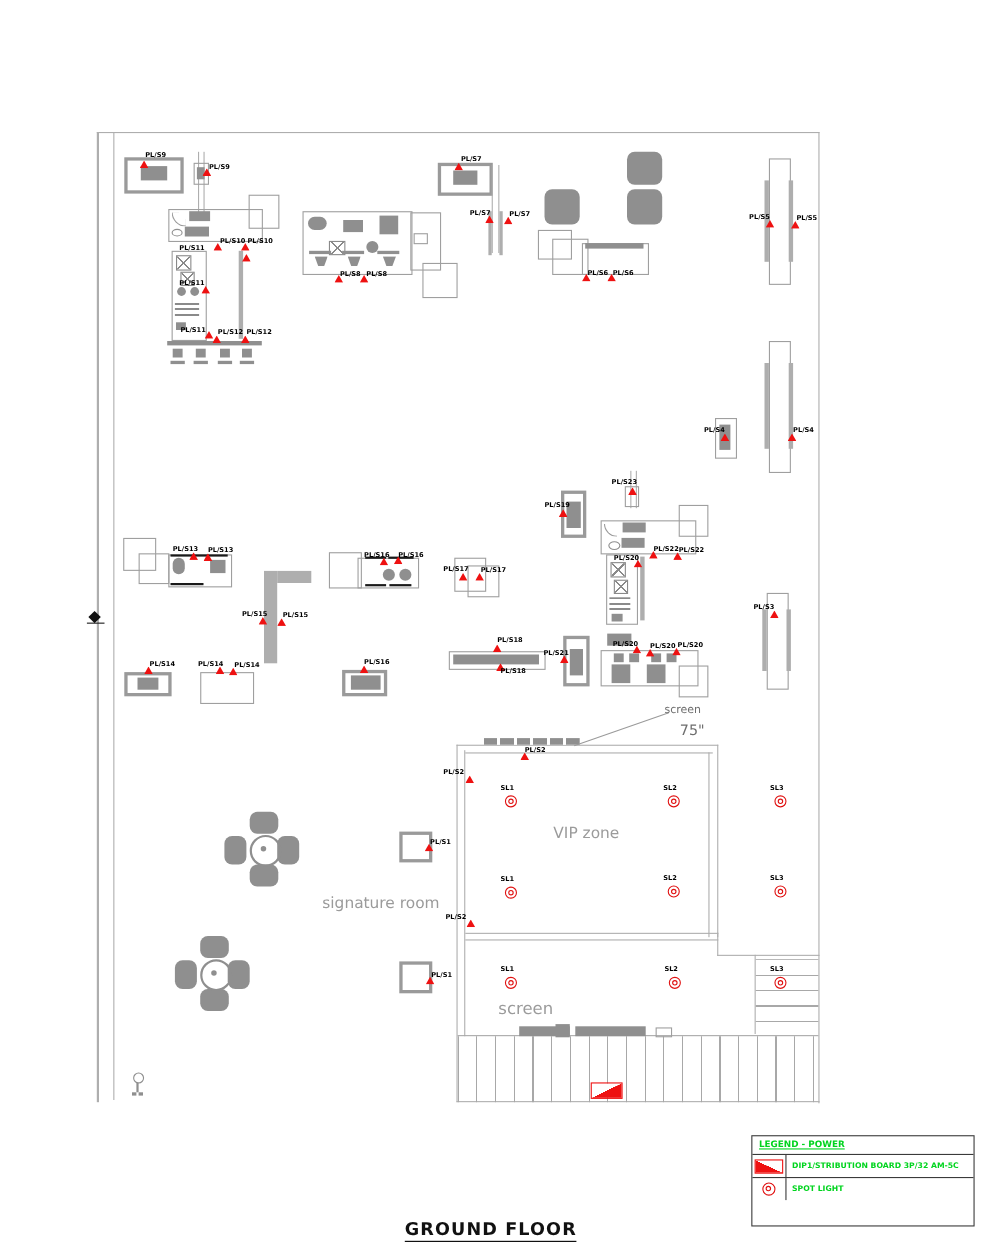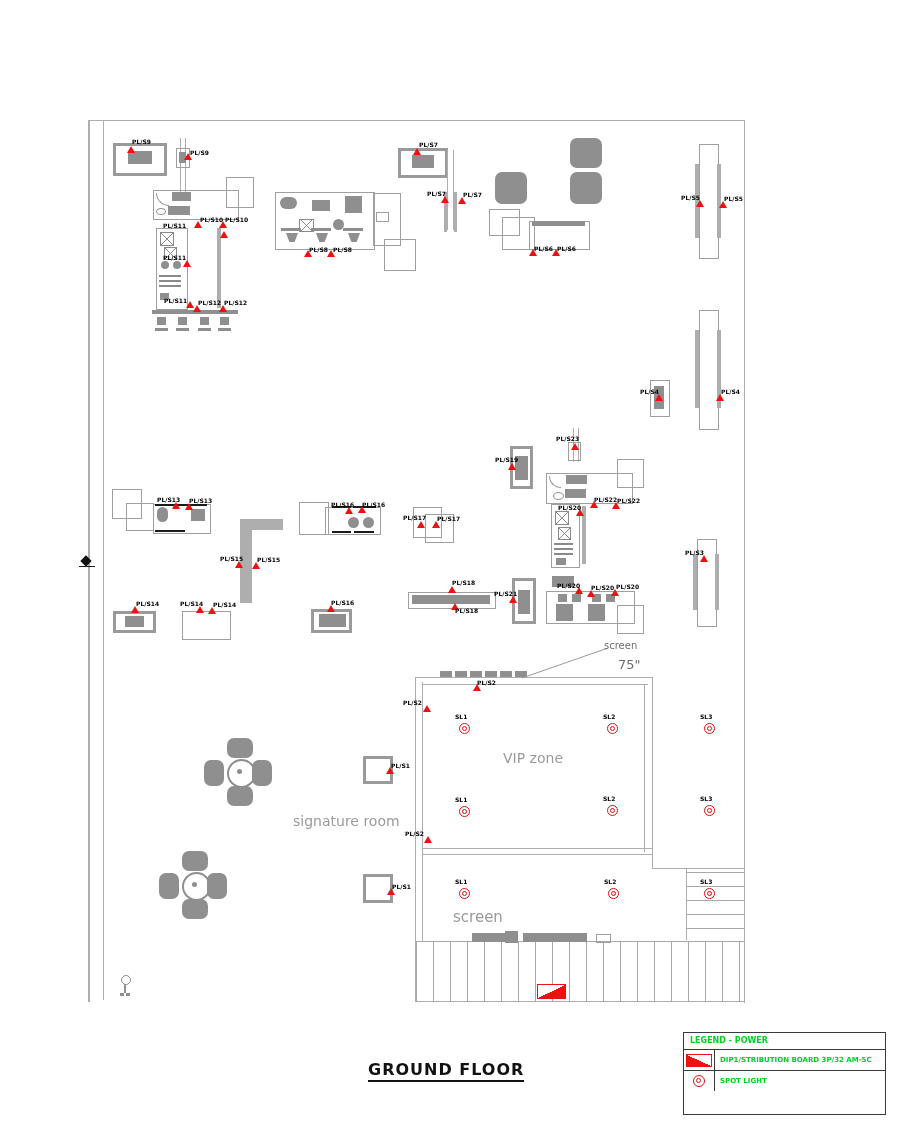--- a/index.html
+++ b/index.html
@@ -33,21 +33,21 @@
   .stairs{background:repeating-linear-gradient(90deg,#a8a8a8 0 1px,transparent 1px 17px);
           border-top:1px solid #a8a8a8;}
   .shelf{background:repeating-linear-gradient(180deg,#a8a8a8 0 1px,transparent 1px 14px);}
   .board{border:1px solid #ee1111;background:linear-gradient(to top left,#ee1111 49.5%,#fff 50%);}
   .boardlegend{border:1px solid #ee1111;background:linear-gradient(to top right,#ee1111 49.5%,#fff 50%);}
   .title{position:absolute;font-size:16px;font-weight:bold;color:#111;
          letter-spacing:1px;border-bottom:2px solid #111;padding-bottom:1px;}
   
   .legend{position:absolute;left:683px;top:1032px;width:201px;height:81px;
           border:1px solid #3a3a3a;background:#fff;font-weight:bold;color:#00d41e;}
-  .lg-head{height:16px;border-bottom:1px solid #3a3a3a;font-size:8px;line-height:16px;padding-left:6px;}
+  .lg-head{height:16px;border-bottom:1px solid #3a3a3a;font-size:8px;line-height:16px;padding-left:6px;text-decoration:underline;}
   .lg-row{display:flex;height:20px;border-bottom:1px solid #3a3a3a;align-items:center;}
   .lg-row:last-child{border-bottom:none;}
   .lg-ico{width:30px;height:100%;border-right:1px solid #3a3a3a;display:flex;
           align-items:center;justify-content:center;flex:0 0 30px;}
   .lg-txt{font-size:7px;padding-left:5px;white-space:nowrap;}
   .lg-spot{width:10px;height:10px;border:1.5px solid #e01010;border-radius:50%;position:relative;}
   .lg-spot::after{content:'';position:absolute;left:2px;top:2px;width:3px;height:3px;
           border:1.5px solid #e01010;border-radius:50%;}
 </style>
 </head>
@@ -240,21 +240,21 @@
   <div class="abs g" style="left:124px;top:984px;width:2px;height:9px"></div>
   <div class="abs g" style="left:120px;top:993px;width:4px;height:3px"></div>
   <div class="abs g" style="left:126px;top:993px;width:4px;height:3px"></div>
 
   <div class="roomtxt" style="left:604px;top:640px;font-size:10px;color:#6e6e6e">screen</div>
   <div class="roomtxt" style="left:618px;top:657px;font-size:13px;color:#6e6e6e">75"</div>
   <div class="roomtxt" style="left:503px;top:750px;font-size:14px">VIP zone</div>
   <div class="roomtxt" style="left:293px;top:813px;font-size:14px">signature room</div>
   <div class="roomtxt" style="left:453px;top:908px;font-size:15px">screen</div>
 
-  <div class="title" style="left:368px;top:1060px">GROUND FLOOR</div>
+  <div class="title" style="left:368px;top:1108px">GROUND FLOOR</div>
 
   <div class="legend">
     <div class="lg-head">LEGEND - POWER</div>
     <div class="lg-row">
       <div class="lg-ico">
         <div class="boardlegend" style="width:24px;height:11px"></div>
       </div>
       <div class="lg-txt">DIP1/STRIBUTION BOARD 3P/32 AM-5C</div>
     </div>
     <div class="lg-row">

